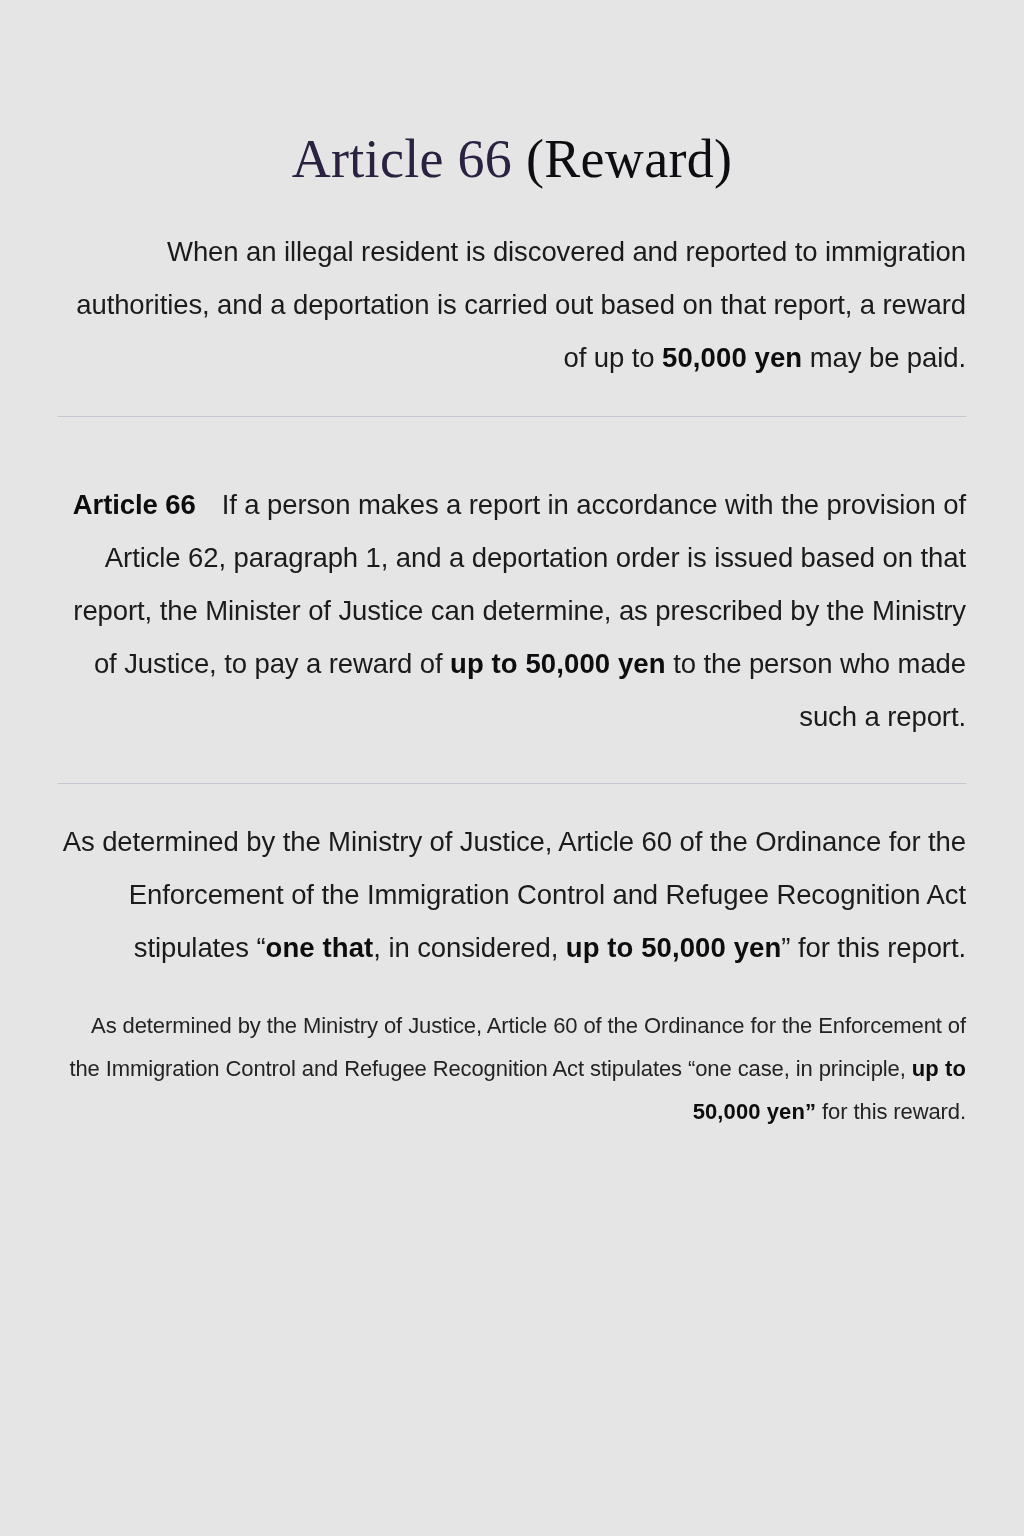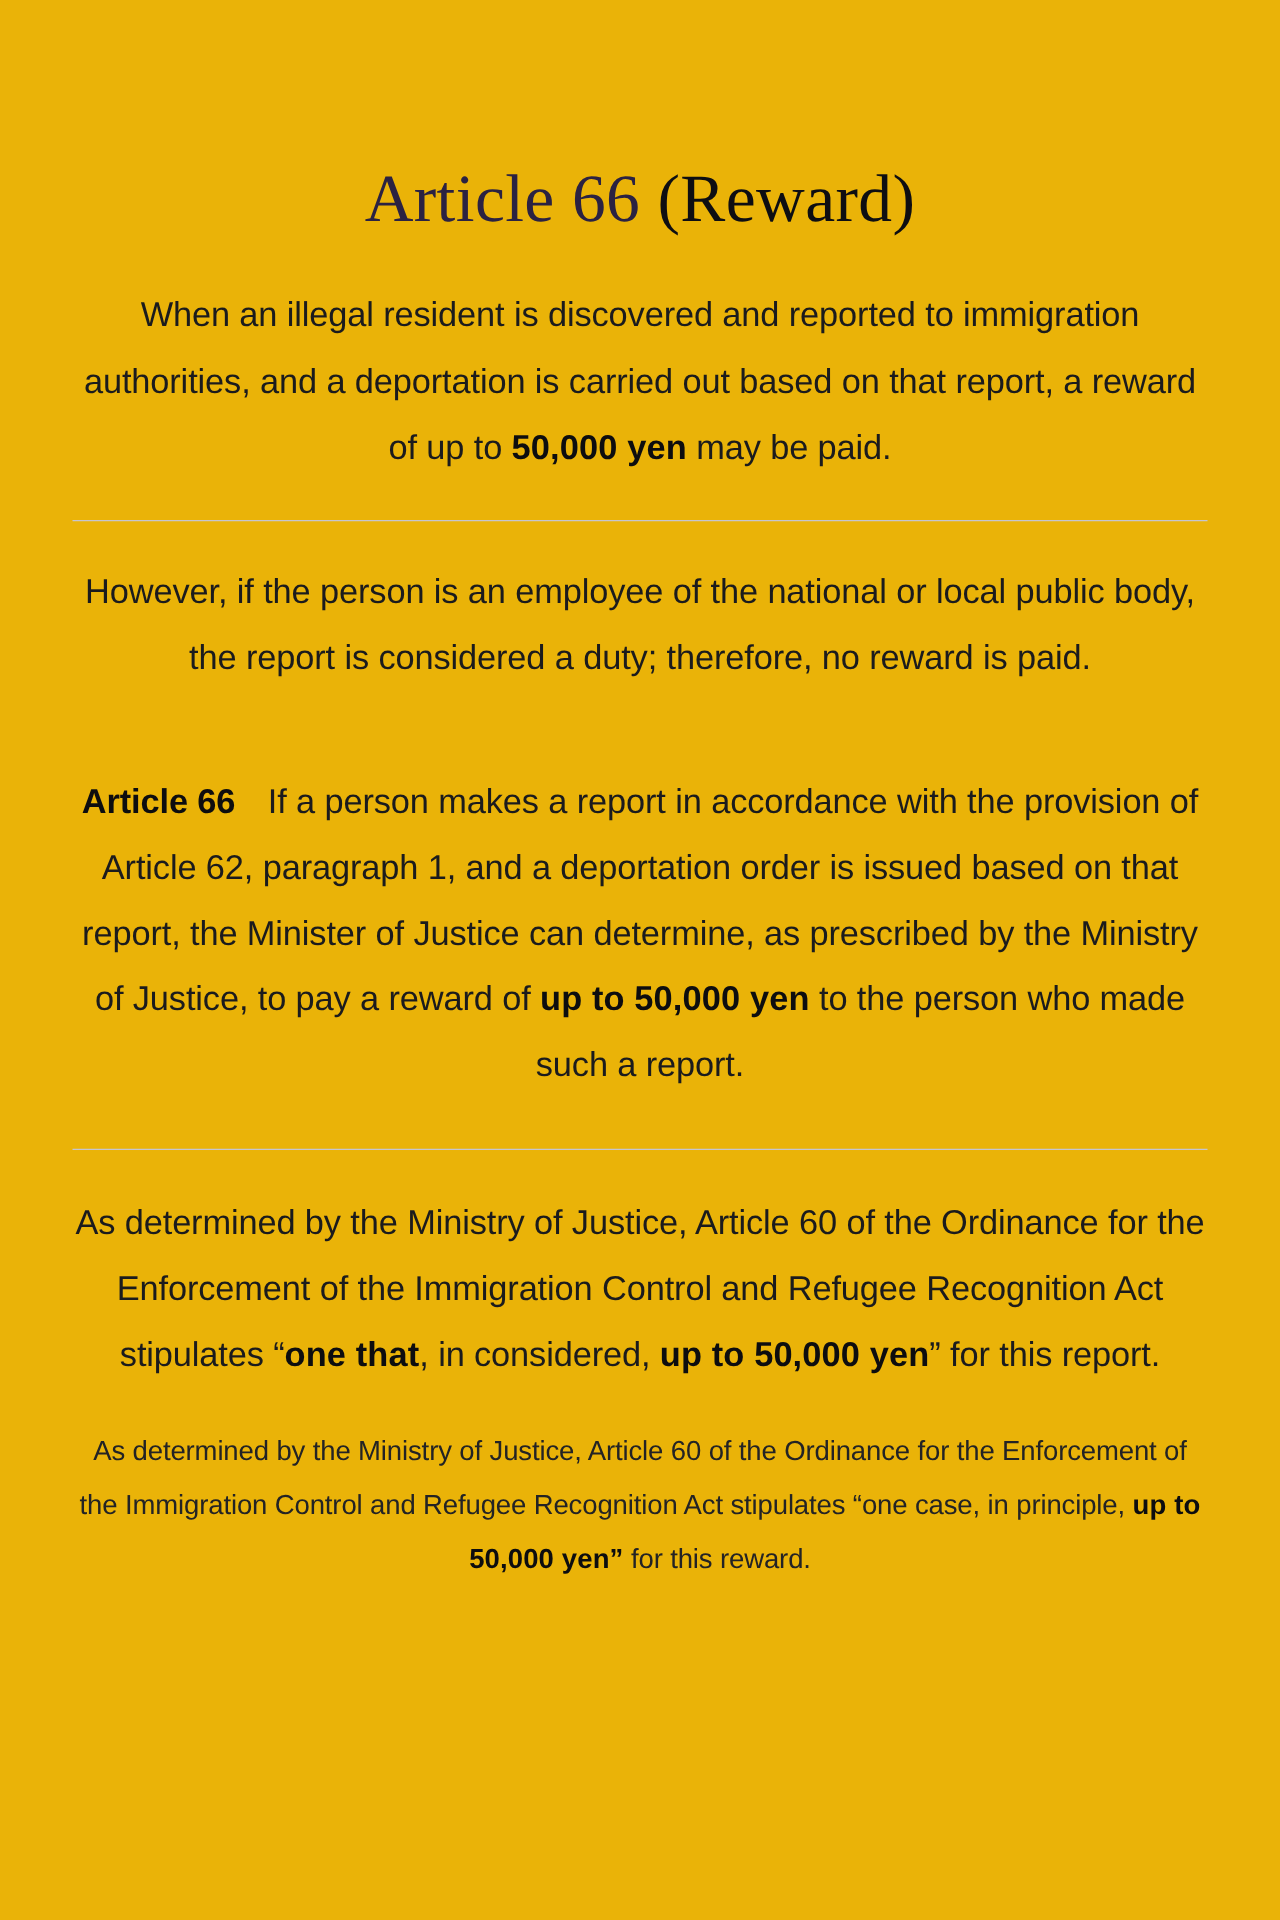--- a/index.html
+++ b/index.html
@@ -13,21 +13,21 @@
     font-family: "Liberation Sans", sans-serif;
     overflow: hidden;
   }
 
   .page {
     position: relative;
     width: 1024px;
     height: 1536px;
     box-sizing: border-box;
     padding: 0 58px;
-    background: #eab308;
+    background: #e5e5e5;
   }
 
   .doc-title {
     margin: 0;
     padding-top: 128px;
     text-align: center;
     font-family: "Liberation Serif", "DejaVu Serif", serif;
     font-size: 54px;
     font-weight: 400;
     letter-spacing: 0.3px;
@@ -46,21 +46,21 @@
     padding: 0;
   }
 
   .para {
     margin: 0;
     color: #1b1b1d;
     font-size: 27.5px;
     line-height: 1.92;
     letter-spacing: -0.1px;
     font-weight: 400;
-    text-align: center;
+    text-align: right;
   }
 
   .para b,
   .para strong {
     font-weight: 700;
     color: #0d0d0f;
     letter-spacing: 0.1px;
   }
 
   .para-lead {
@@ -118,21 +118,20 @@
   <h1 class="doc-title">
     <span class="t-article">Article 66</span><span> </span><span class="t-paren">(Reward)</span>
   </h1>
 
   <div class="body-block">
 
     <p class="para para-lead"><span>When an illegal resident is discovered and reported to immigration authorities, and a deportation is carried out based on that report, a reward of up to </span><b>50,000 yen</b><span> may be paid.</span></p>
 
     <hr class="divider divider-1">
 
-    <p class="para para-however">However, if the person is an employee of the national or local public body, the report is considered a duty; therefore, no reward is paid.</p>
 
     <p class="para para-statute"><span class="lbl">Article 66</span><span class="gap"></span><span>If a person makes a report in accordance with the provision of Article 62, paragraph 1, and a deportation order is issued based on that report, the Minister of Justice can determine, as prescribed by the Ministry of Justice, to pay a reward of </span><b>up to 50,000 yen</b><span> to the person who made such a report.</span></p>
 
     <hr class="divider divider-2">
 
     <p class="para para-ministry"><span>As determined by the Ministry of Justice, Article 60 of the Ordinance for the Enforcement of the Immigration Control and Refugee Recognition Act stipulates “</span><b>one that</b><span>, in considered, </span><b>up to 50,000 yen</b><span>” for this report.</span></p>
 
     <p class="para para-note"><span>As determined by the Ministry of Justice, Article 60 of the Ordinance for the Enforcement of the Immigration Control and Refugee Recognition Act stipulates “one case, in principle, </span><b>up to 50,000 yen”</b><span> for this reward.</span></p>
 
   </div>

